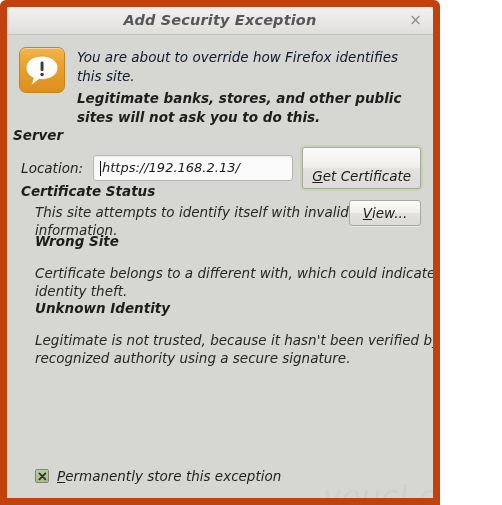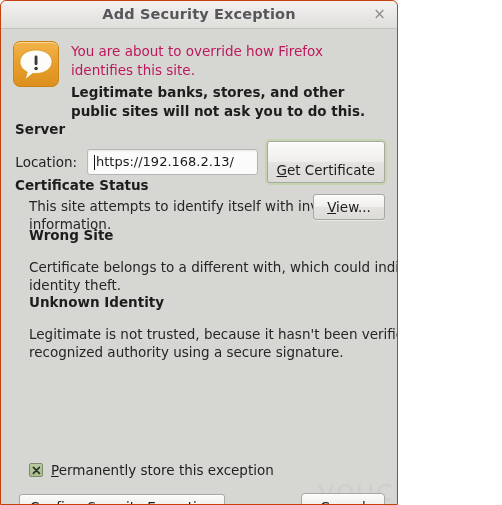--- a/index.html
+++ b/index.html
@@ -6,27 +6,28 @@
     margin: 0;
     padding: 0;
     background: #ffffff;
   }
   body {
     font-family: "DejaVu Sans", "Liberation Sans", sans-serif;
     -webkit-font-smoothing: antialiased;
   }
   #dialog {
     position: relative;
-    width: 398px;
+    width: 440px;
     height: 505px;
     box-sizing: border-box;
     background: #d6d6d3;
-    border: 1px solid #c2410c;
+    border: 7px solid #c2410c;
     border-radius: 6px 6px 0 0;
     overflow: hidden;
+    font-style: italic;
   }
 
   
   .titlebar {
     position: relative;
     height: 27px;
     background: linear-gradient(to bottom, #f2f1f0 0%, #e8e7e5 55%, #dededb 100%);
     border-bottom: 1px solid #c3c2bf;
     border-radius: 5px 5px 0 0;
   }
@@ -77,40 +78,40 @@
     position: relative;
   }
   .warn-icon svg { position: absolute; left: 0; top: 0; }
   .warn-text {
     margin-left: 12px;
     padding-top: 1px;
     flex: 1 1 auto;
   }
   .warn-line1 {
     font-size: 13.5px;
-    color: #be185d;
+    color: #0f172a;
     line-height: 19px;
   }
   .warn-line2 {
     font-size: 13.5px;
     font-weight: bold;
     color: #1d1d1d;
     line-height: 19px;
     margin-top: 3px;
     max-width: 418px;
   }
 
   
   .section-head {
     font-size: 13.5px;
     font-weight: bold;
     color: #1d1d1d;
     margin: 0;
   }
-  .server-head { position: absolute; left: 14px; top: 92px; }
+  .server-head { position: absolute; left: 6px; top: 92px; }
   .certstatus-head { position: absolute; left: 14px; top: 148px; }
 
   
   .loc-row {
     position: absolute;
     left: 14px;
     top: 112px;
     right: 12px;
     display: flex;
     align-items: center;

